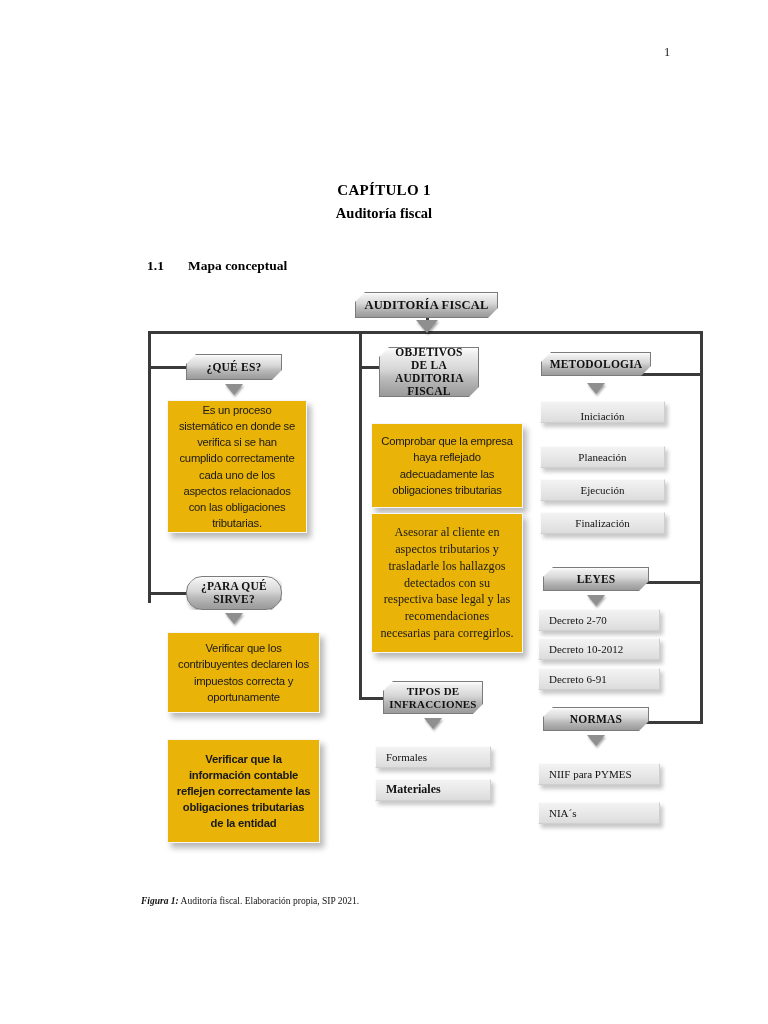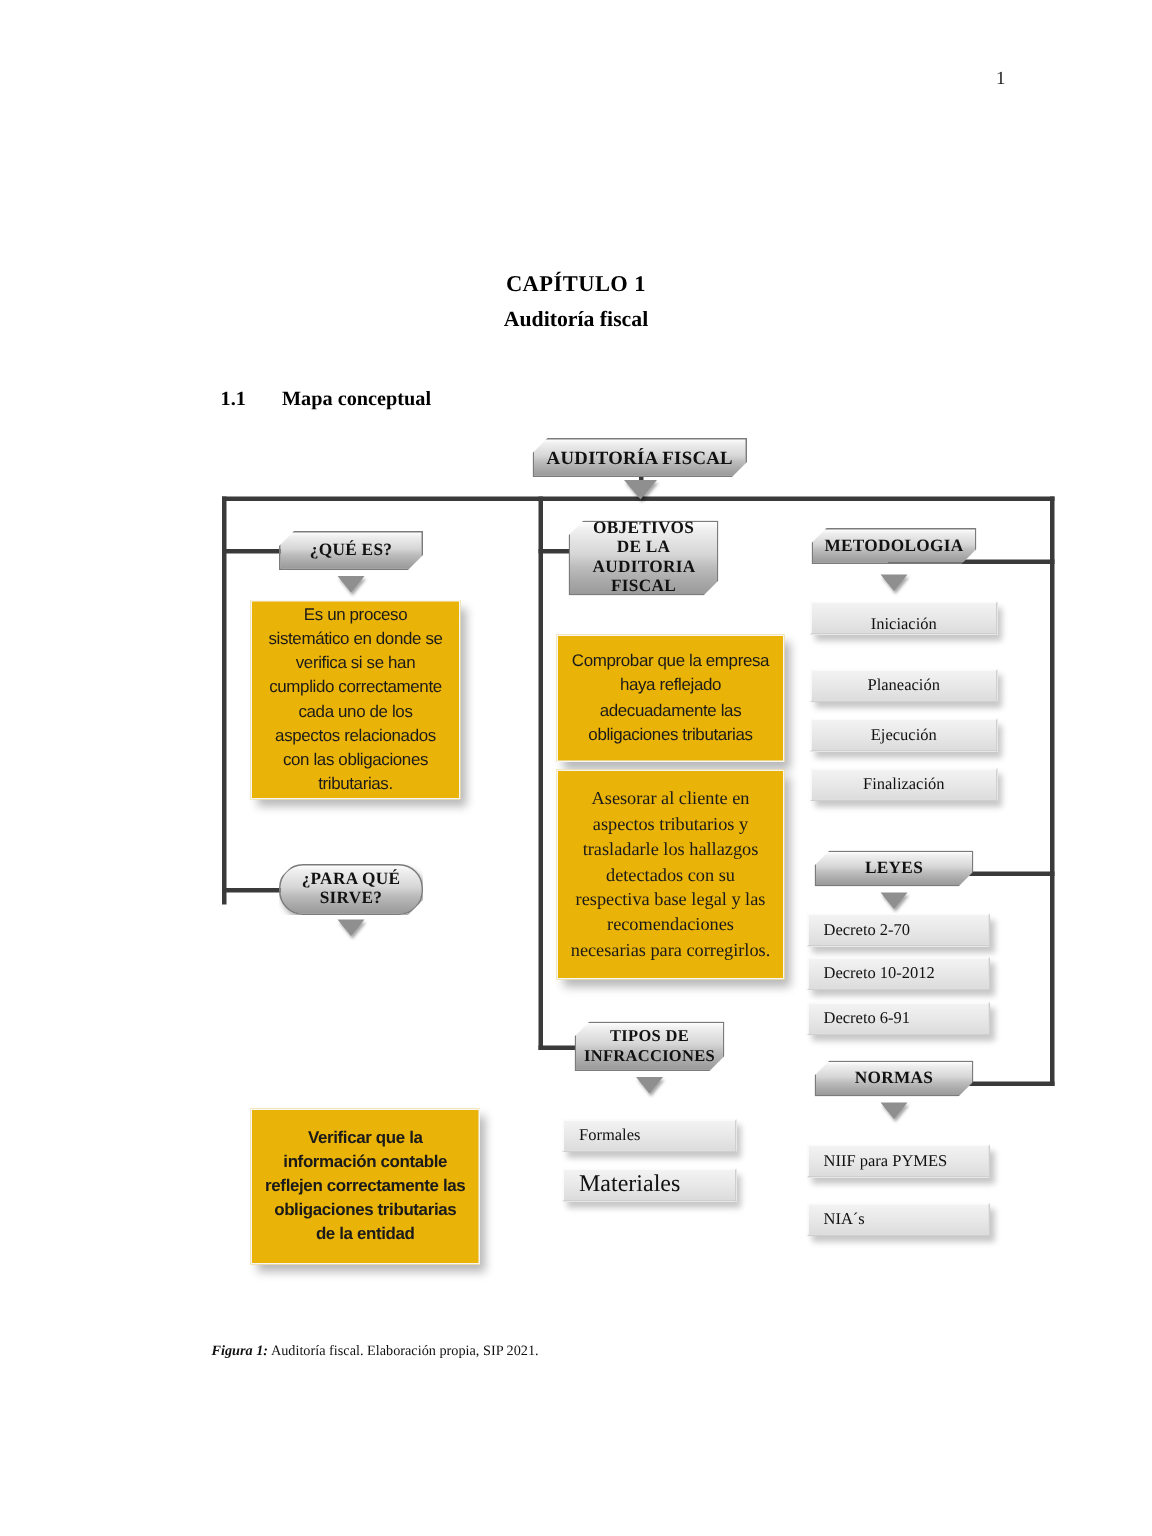--- a/index.html
+++ b/index.html
@@ -206,20 +206,23 @@
 
   <div class="node panel sans" style="left:167px; top:400px; width:140px; height:133px;">
     <span>Es un proceso sistemático en donde se verifica si se han cumplido correctamente cada uno de los aspectos relacionados con las obligaciones tributarias.</span>
   </div>
 
   <div class="node plate" style="left:186px; top:576px; width:96px; height:34px; font-size:11.5px;border-radius:16px;">
     <span>¿PARA QUÉ SIRVE?</span>
   </div>
   <div class="arrow-down small" style="left:225px; top:613px;"></div>
 
+  <div class="node panel sans" style="left:167px; top:632px; width:153px; height:81px;">
+    <span>Verificar que los contribuyentes declaren los impuestos correcta y oportunamente</span>
+  </div>
 
   <div class="node panel sans" style="left:167px; top:739px; width:153px; height:104px;font-weight:bold;">
     <span>Verificar que la información contable reflejen correctamente las obligaciones tributarias de la entidad</span>
   </div>
 
   <div class="node plate" style="left:379px; top:347px; width:100px; height:50px; font-size:11.5px; padding:0 16px;">
     <span>OBJETIVOS DE LA AUDITORIA FISCAL</span>
   </div>
 
   <div class="node panel sans" style="left:371px; top:423px; width:152px; height:85px;">
@@ -231,21 +234,21 @@
   </div>
 
   <div class="node plate" style="left:383px; top:681px; width:100px; height:33px; font-size:11px;">
     <span>TIPOS DE INFRACCIONES</span>
   </div>
   <div class="arrow-down small" style="left:424px; top:718px;"></div>
 
   <div class="node strip" style="left:375px; top:746px; width:116px; height:22px; font-size:11px;">
     <span>Formales</span>
   </div>
-  <div class="node strip" style="left:375px; top:779px; width:116px; height:22px; font-size:16px;">
+  <div class="node strip" style="left:375px; top:779px; width:116px; height:22px; font-size:12px;font-weight:bold;">
     <span>Materiales</span>
   </div>
 
   <div class="node plate" style="left:541px; top:352px; width:110px; height:24px; font-size:11.5px;">
     <span>METODOLOGIA</span>
   </div>
   <div class="arrow-down small" style="left:587px; top:383px;"></div>
 
   <div class="node strip center" style="left:540px; top:401px; width:125px; height:22px; font-size:11px;align-items:flex-end;">
     <span>Iniciación</span>

